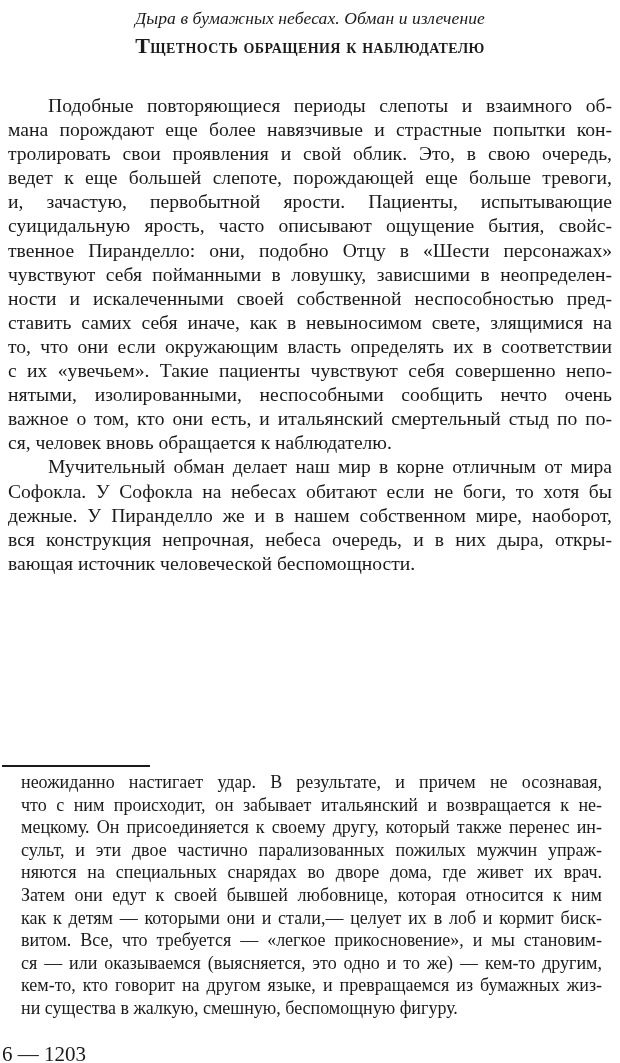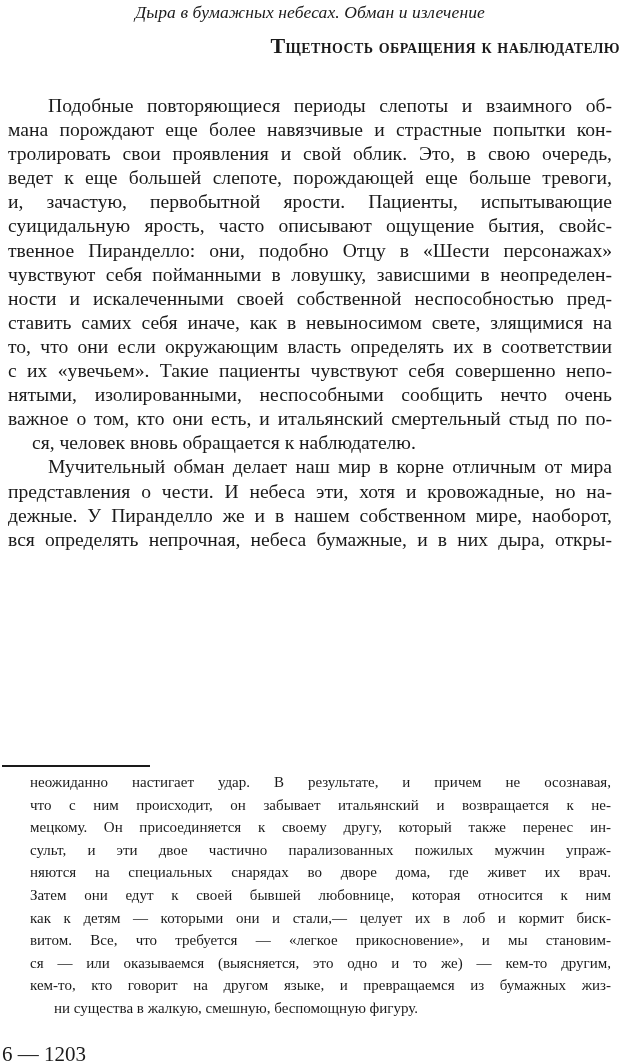--- a/index.html
+++ b/index.html
@@ -10,34 +10,34 @@
   body {
     width: 620px;
     height: 1063px;
     position: relative;
     overflow: hidden;
     color: #1a1a1a;
     font-family: "Liberation Serif", "DejaVu Serif", serif;
   }
   .running-head {
     position: absolute;
-    top: 2px;
+    top: 8px;
     left: 0;
     width: 620px;
     text-align: center;
     font-style: italic;
     font-size: 17.5px;
     letter-spacing: 0.1px;
   }
   .section-title {
     position: absolute;
     top: 33px;
     left: 0;
     width: 620px;
-    text-align: right;
+    text-align: center;
     font-weight: bold;
     font-size: 20px;
     font-variant: small-caps;
     letter-spacing: 0.4px;
   }
   .section-title .first {
     font-size: 22px;
   }
   .main-text {
     position: absolute;
@@ -49,39 +49,38 @@
   }
   .line {
     display: block;
     white-space: nowrap;
     text-align: justify;
     text-align-last: justify;
     font-family: Liberation Serif, serif;
   }
   .line.last {
     text-align-last: left;
-    margin-left: 24px;
   }
   .line.indent {
     padding-left: 40px;
   }
   .footnote-rule {
     position: absolute;
     top: 765px;
     left: 2px;
     width: 148px;
     height: 1.5px;
     background: #1a1a1a;
   }
   .footnote {
     position: absolute;
     top: 771px;
-    left: 30px;
+    left: 21px;
     width: 581px;
-    font-size: 15px;
+    font-size: 18px;
     line-height: 22.6px;
   }
   .page-signature {
     position: absolute;
     top: 1042px;
     left: 2px;
     font-size: 21px;
   }
 </style>
 </head>
@@ -104,23 +103,24 @@
     <span class="line">ности и искалеченными своей собственной неспособностью пред-</span>
     <span class="line">ставить самих себя иначе, как в невыносимом свете, злящимися на</span>
     <span class="line">то, что они если окружающим власть определять их в соответствии</span>
     <span class="line">с их «увечьем». Такие пациенты чувствуют себя совершенно непо-</span>
     <span class="line">нятыми, изолированными, неспособными сообщить нечто очень</span>
     <span class="line">важное о том, кто они есть, и итальянский смертельный стыд по по-</span>
     <span class="line last">ся, человек вновь обращается к наблюдателю.</span>
   </div>
   <div>
     <span class="line indent">Мучительный обман делает наш мир в корне отличным от мира</span>
-    <span class="line">представления о чести. И небеса эти, хотя и кровожадные, но на-</span>
+    <span class="line">Софокла. У Софокла на небесах обитают если не боги, то хотя бы</span>
     <span class="line">дежные. У Пиранделло же и в нашем собственном мире, наоборот,</span>
-    <span class="line">вся определять непрочная, небеса бумажные, и в них дыра, откры-</span>
+    <span class="line">вся конструкция непрочная, небеса очередь, и в них дыра, откры-</span>
+    <span class="line last">вающая источник человеческой беспомощности.</span>
   </div>
 </div>
 
 <div class="footnote-rule"></div>
 
 <div class="footnote">
   <span class="line">неожиданно настигает удар. В результате, и причем не осознавая,</span>
   <span class="line">что с ним происходит, он забывает итальянский и возвращается к не-</span>
   <span class="line">мецкому. Он присоединяется к своему другу, который также перенес ин-</span>
   <span class="line">сульт, и эти двое частично парализованных пожилых мужчин упраж-</span>

